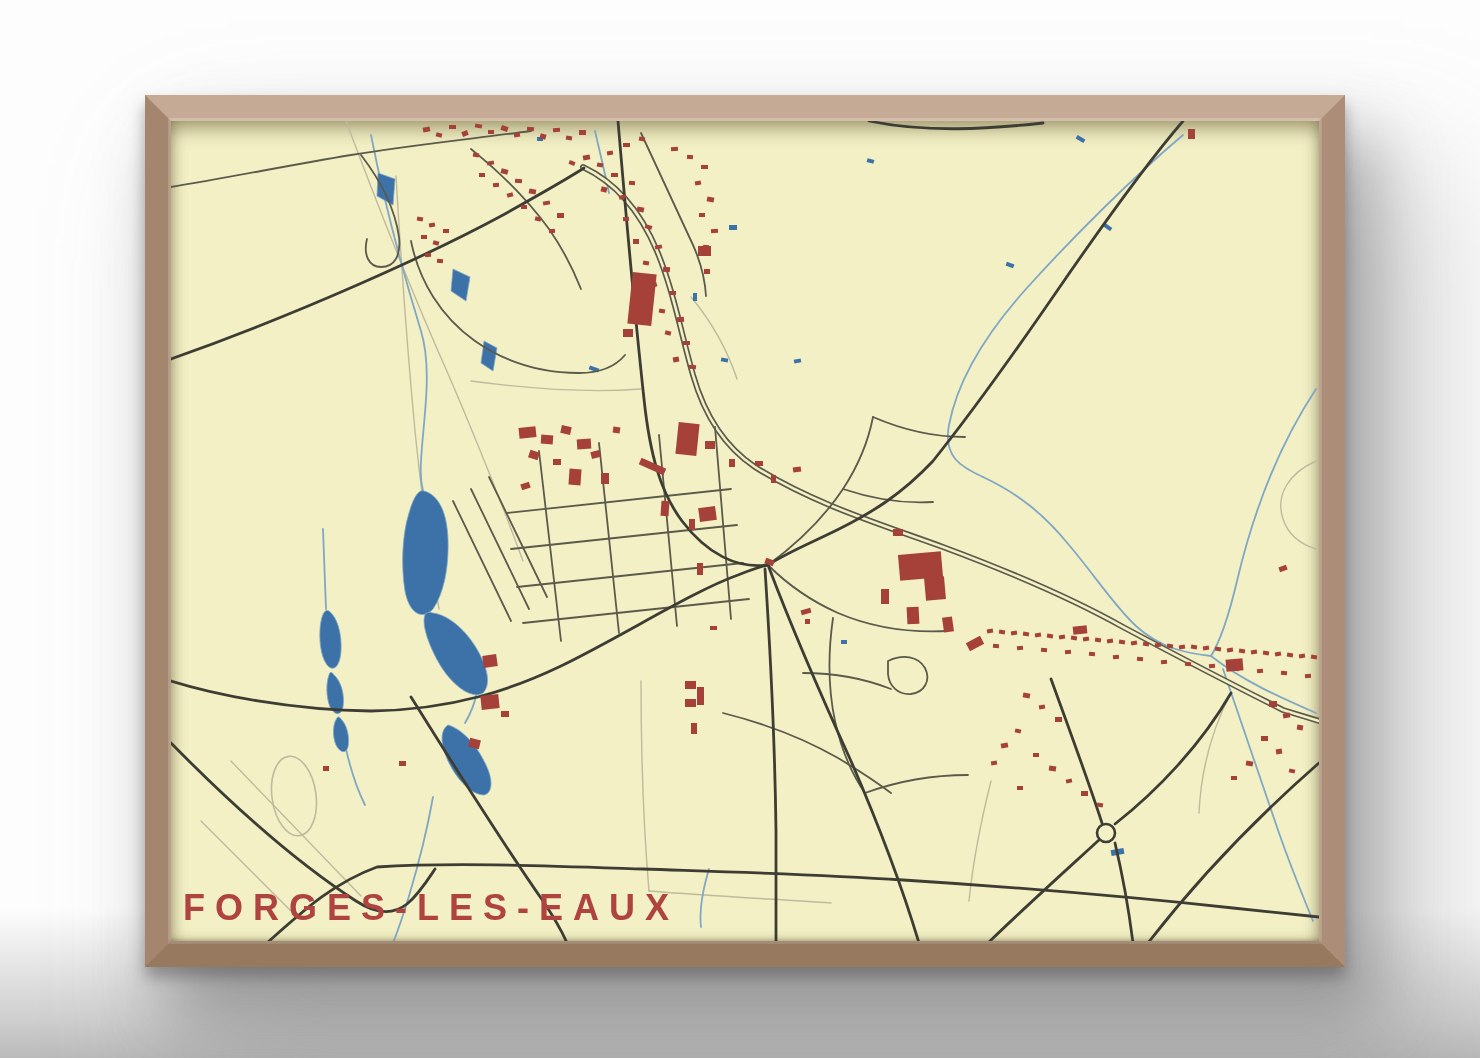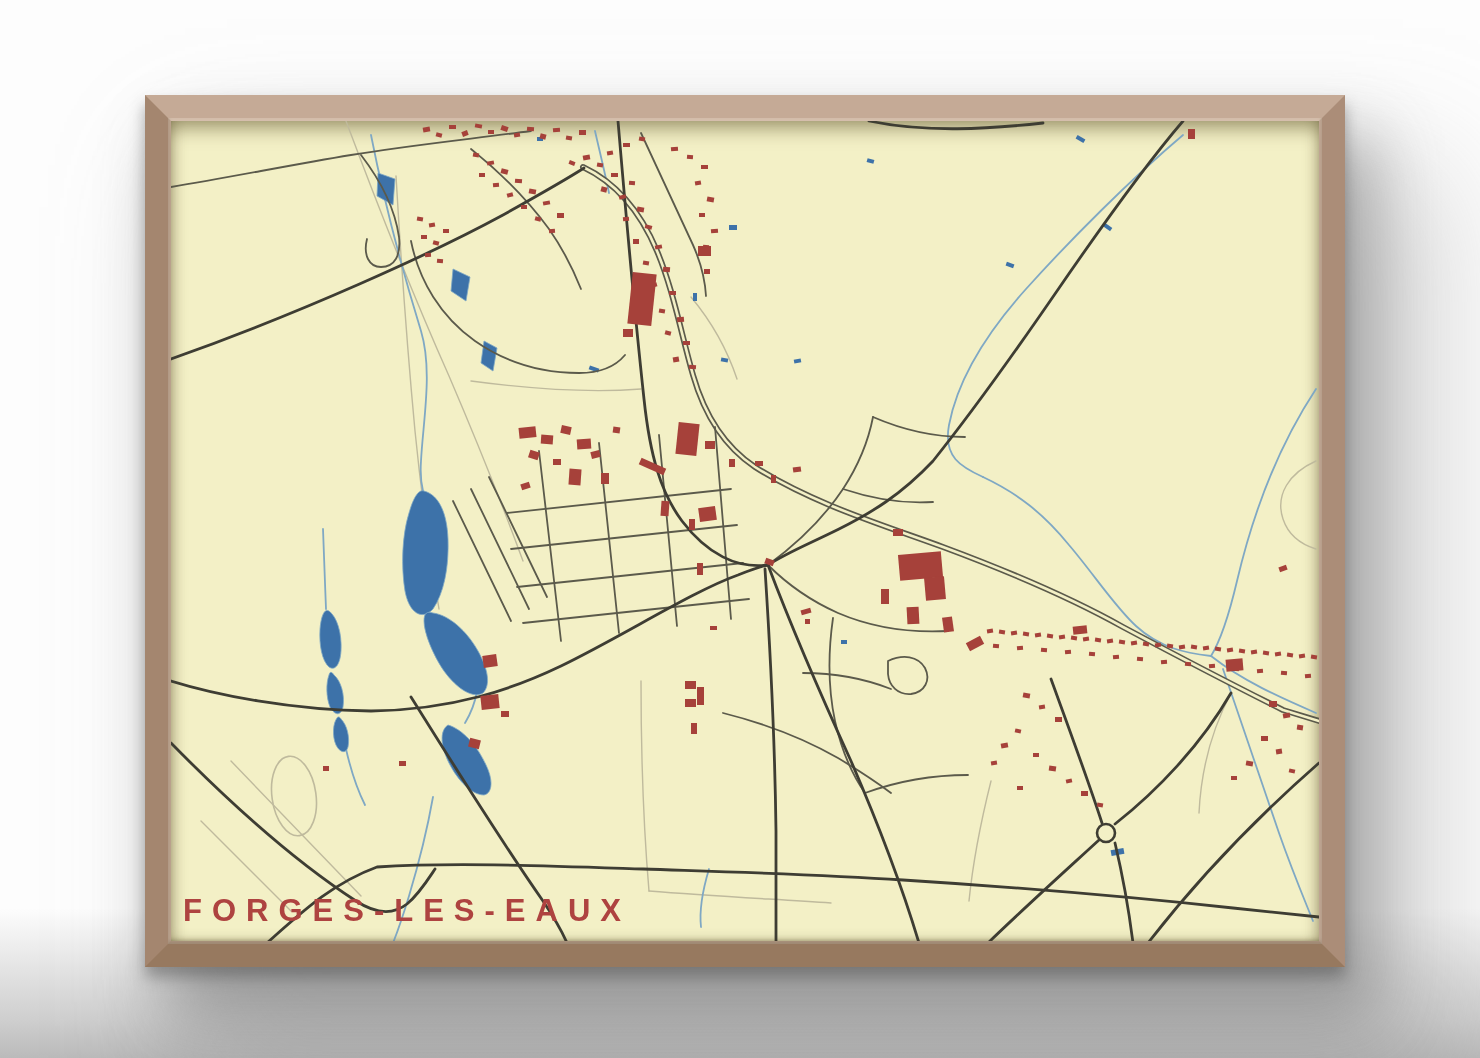--- a/index.html
+++ b/index.html
@@ -35,21 +35,21 @@
     position:absolute;inset:0;background:#f3f0c6;overflow:hidden;
     box-shadow:
       inset 0 16px 18px -8px rgba(90,78,40,.5),
       inset 0 -8px 12px -7px rgba(90,78,40,.3),
       inset 12px 0 14px -9px rgba(90,78,40,.35),
       inset -12px 0 14px -9px rgba(90,78,40,.35);
   }
   .paper svg{position:absolute;inset:0;width:100%;height:100%;display:block;}
   .map-title{
     position:absolute;left:12px;bottom:12px;
-    font-size:31px;font-weight:700;letter-spacing:10px;
+    font-size:36px;font-weight:700;letter-spacing:10px;
     color:#ae4340;white-space:nowrap;user-select:none;
   }
 </style>
 </head>
 <body>
 
 <div class="wall-shade"></div>
 
 <div class="frame">
   <div class="paper">

